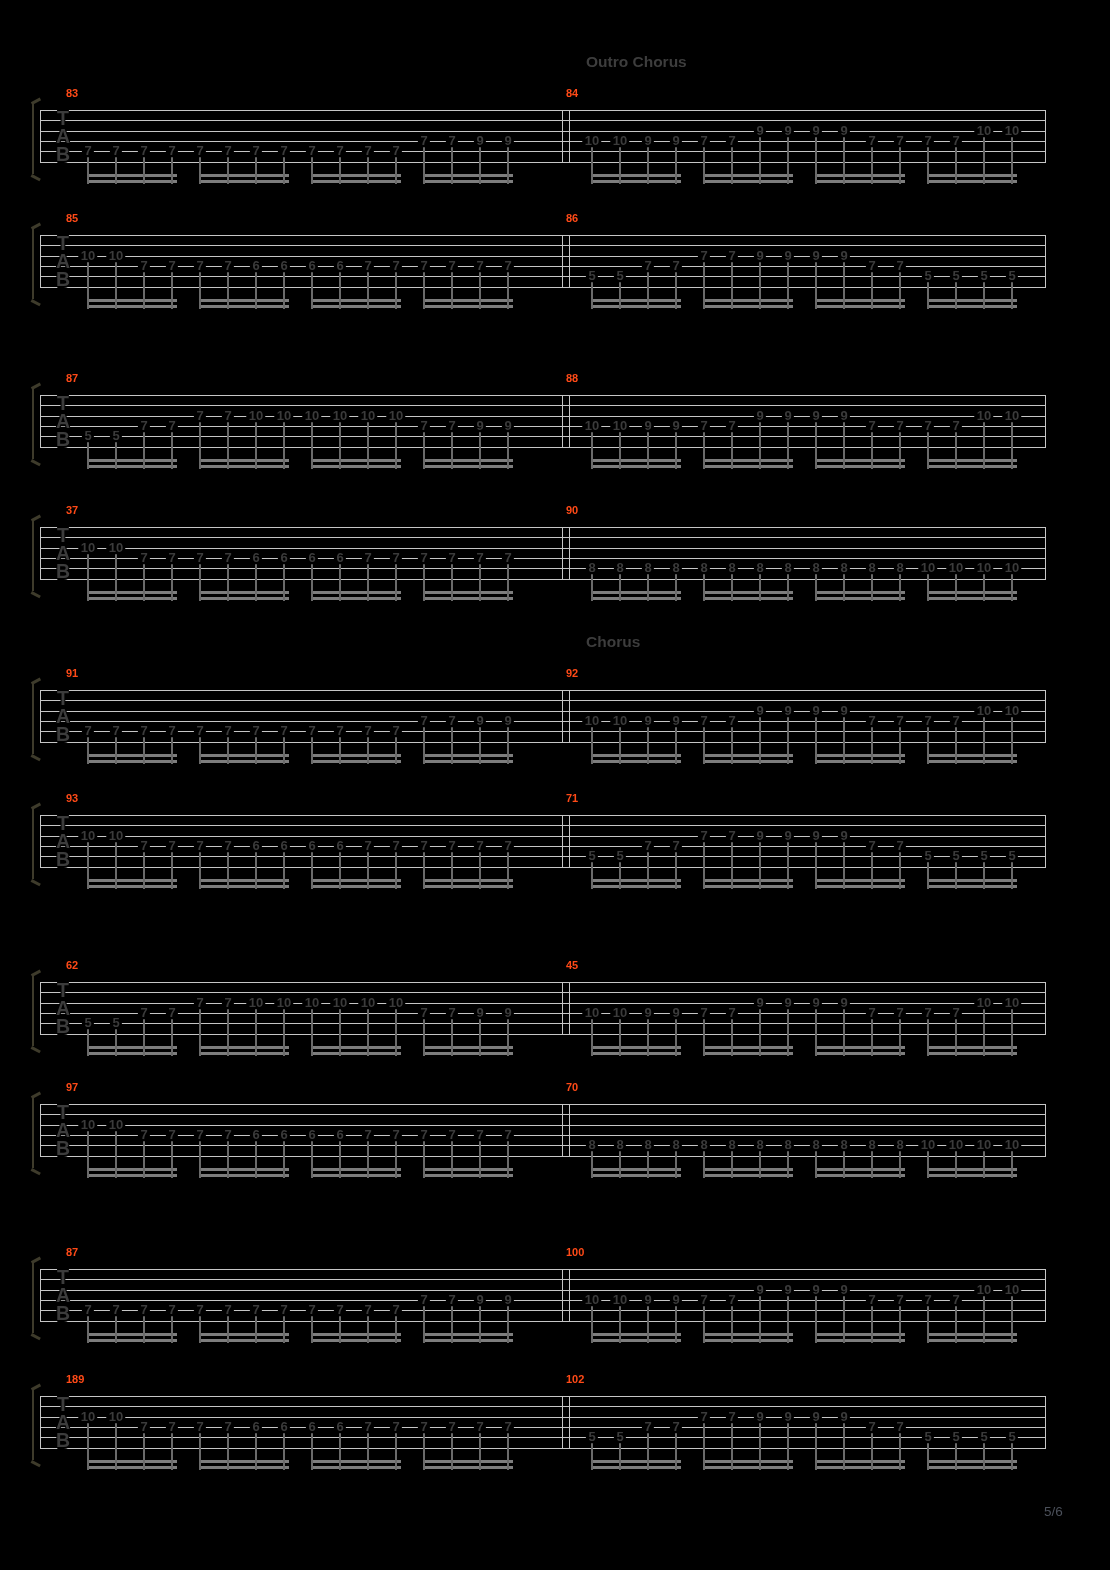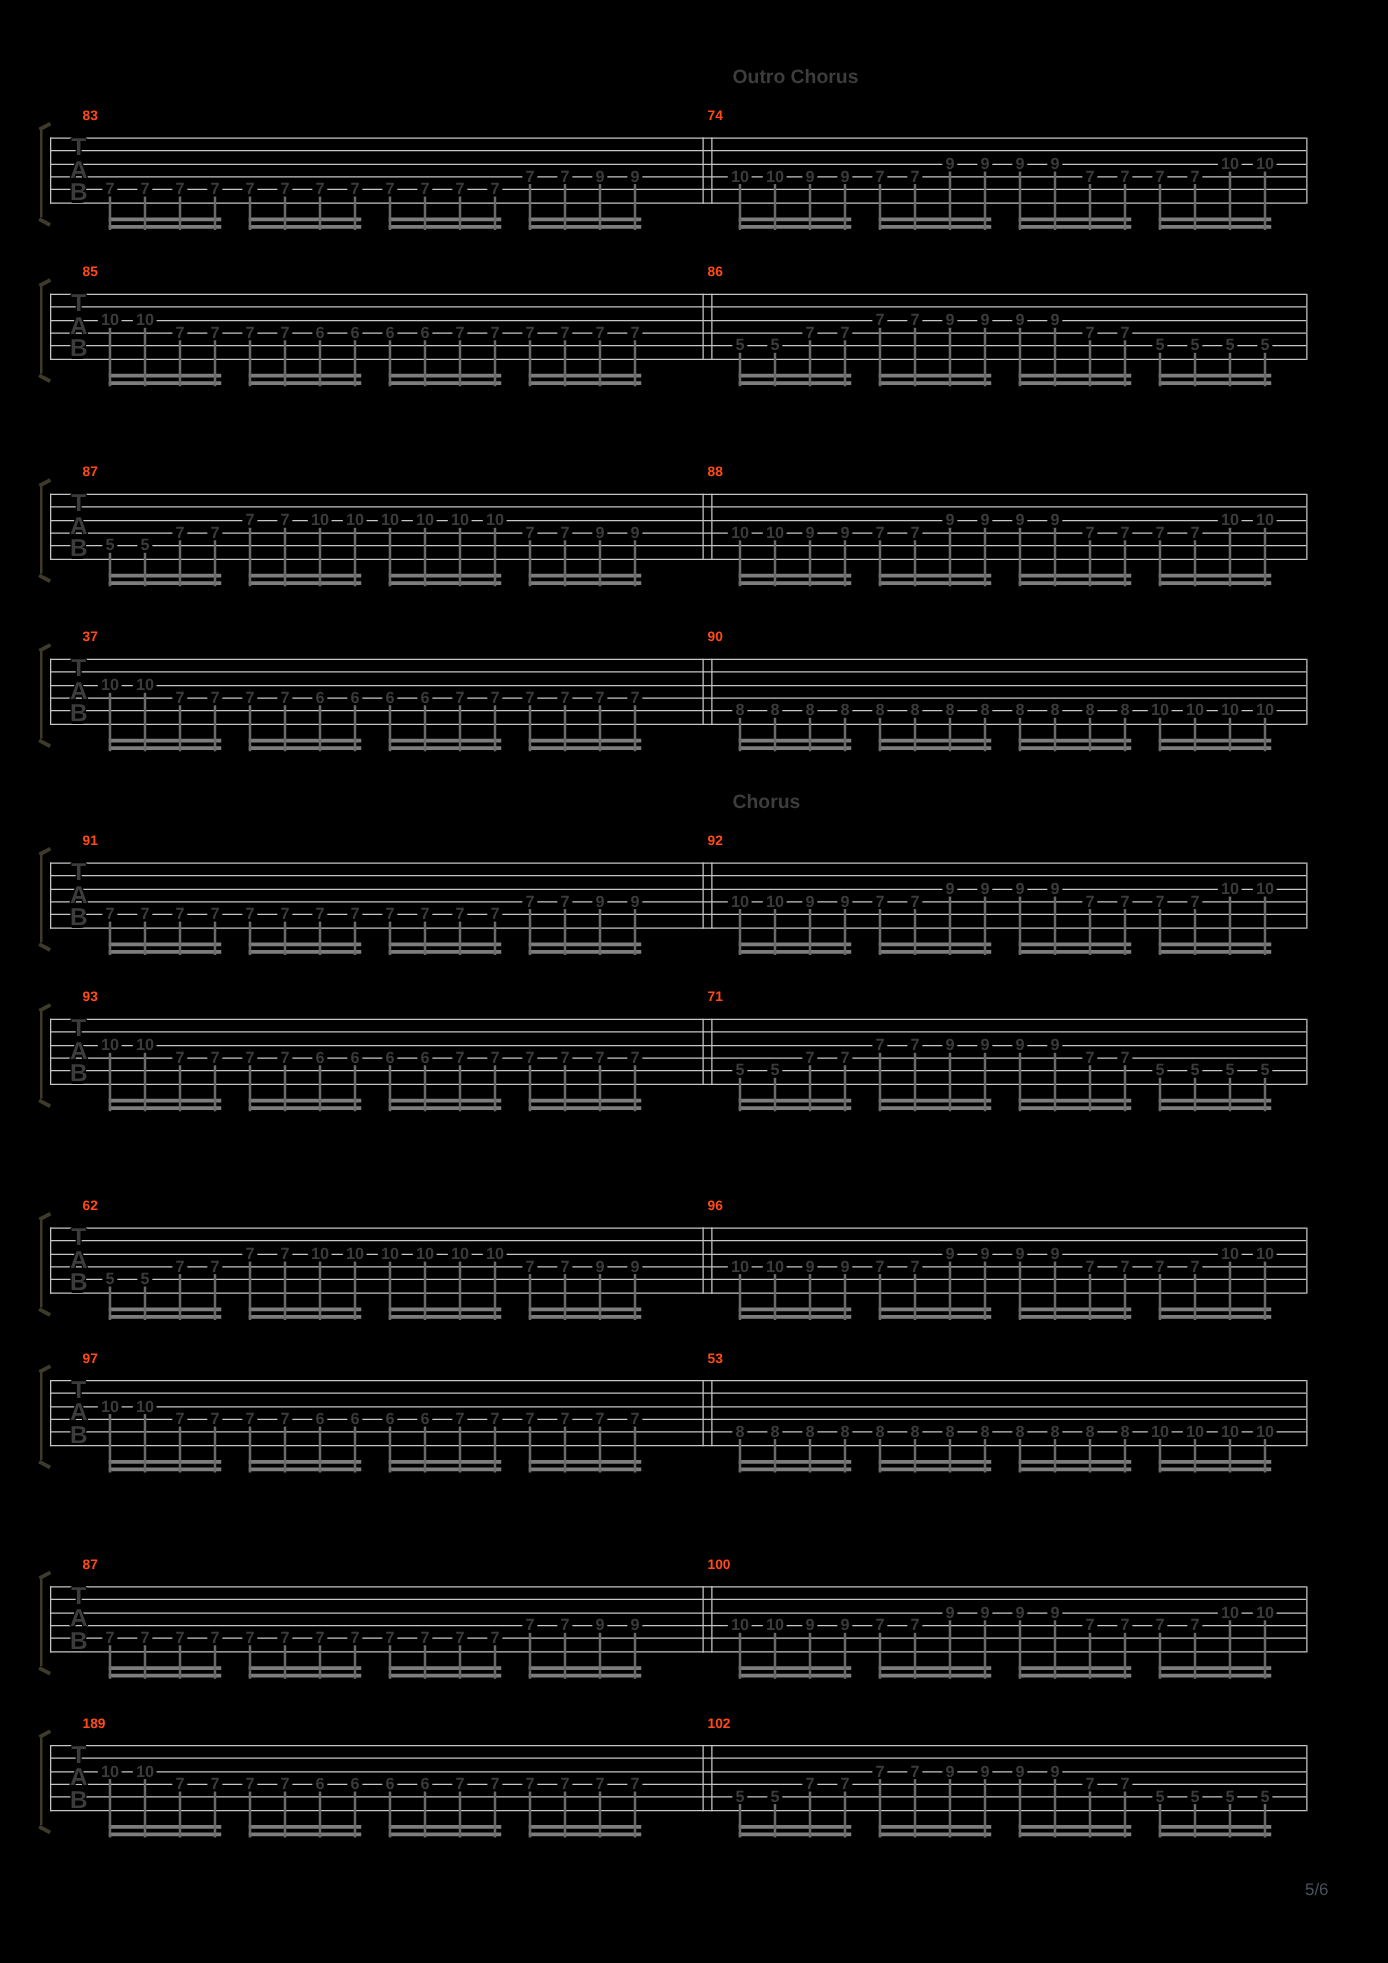--- a/index.html
+++ b/index.html
@@ -86,21 +86,21 @@
     <div class="stem" style="left: 395.3px; top: 155.4px; height: 28.2px;"></div>
     <div class="note" style="left: 396px; top: 151.4px;">7</div>
     <div class="stem" style="left: 423.3px; top: 145.05px; height: 38.55px;"></div>
     <div class="note" style="left: 424px; top: 141.05px;">7</div>
     <div class="stem" style="left: 451.3px; top: 145.05px; height: 38.55px;"></div>
     <div class="note" style="left: 452px; top: 141.05px;">7</div>
     <div class="stem" style="left: 479.3px; top: 145.05px; height: 38.55px;"></div>
     <div class="note" style="left: 480px; top: 141.05px;">9</div>
     <div class="stem" style="left: 507.3px; top: 145.05px; height: 38.55px;"></div>
     <div class="note" style="left: 508px; top: 141.05px;">9</div>
-    <div class="mnum" style="left: 566px; top: 87px;">74</div>
+    <div class="mnum" style="left: 566px; top: 87px;">84</div>
     <div class="beam" style="left: 591px; width: 90px; top: 174.2px;"></div>
     <div class="beam" style="left: 591px; width: 90px; top: 180.4px;"></div>
     <div class="beam" style="left: 703px; width: 90px; top: 174.2px;"></div>
     <div class="beam" style="left: 703px; width: 90px; top: 180.4px;"></div>
     <div class="beam" style="left: 815px; width: 90px; top: 174.2px;"></div>
     <div class="beam" style="left: 815px; width: 90px; top: 180.4px;"></div>
     <div class="beam" style="left: 927px; width: 90px; top: 174.2px;"></div>
     <div class="beam" style="left: 927px; width: 90px; top: 180.4px;"></div>
     <div class="stem" style="left: 591.3px; top: 145.05px; height: 38.55px;"></div>
     <div class="note" style="left: 592px; top: 141.05px;">10</div>
@@ -674,21 +674,21 @@
     <div class="stem" style="left: 395.3px; top: 1006.7px; height: 48.9px;"></div>
     <div class="note" style="left: 396px; top: 1002.7px;">10</div>
     <div class="stem" style="left: 423.3px; top: 1017.05px; height: 38.55px;"></div>
     <div class="note" style="left: 424px; top: 1013.05px;">7</div>
     <div class="stem" style="left: 451.3px; top: 1017.05px; height: 38.55px;"></div>
     <div class="note" style="left: 452px; top: 1013.05px;">7</div>
     <div class="stem" style="left: 479.3px; top: 1017.05px; height: 38.55px;"></div>
     <div class="note" style="left: 480px; top: 1013.05px;">9</div>
     <div class="stem" style="left: 507.3px; top: 1017.05px; height: 38.55px;"></div>
     <div class="note" style="left: 508px; top: 1013.05px;">9</div>
-    <div class="mnum" style="left: 566px; top: 959px;">96</div>
+    <div class="mnum" style="left: 566px; top: 959px;">45</div>
     <div class="beam" style="left: 591px; width: 90px; top: 1046.2px;"></div>
     <div class="beam" style="left: 591px; width: 90px; top: 1052.4px;"></div>
     <div class="beam" style="left: 703px; width: 90px; top: 1046.2px;"></div>
     <div class="beam" style="left: 703px; width: 90px; top: 1052.4px;"></div>
     <div class="beam" style="left: 815px; width: 90px; top: 1046.2px;"></div>
     <div class="beam" style="left: 815px; width: 90px; top: 1052.4px;"></div>
     <div class="beam" style="left: 927px; width: 90px; top: 1046.2px;"></div>
     <div class="beam" style="left: 927px; width: 90px; top: 1052.4px;"></div>
     <div class="stem" style="left: 591.3px; top: 1017.05px; height: 38.55px;"></div>
     <div class="note" style="left: 592px; top: 1013.05px;">10</div>
@@ -772,21 +772,21 @@
     <div class="stem" style="left: 395.3px; top: 1139.05px; height: 38.55px;"></div>
     <div class="note" style="left: 396px; top: 1135.05px;">7</div>
     <div class="stem" style="left: 423.3px; top: 1139.05px; height: 38.55px;"></div>
     <div class="note" style="left: 424px; top: 1135.05px;">7</div>
     <div class="stem" style="left: 451.3px; top: 1139.05px; height: 38.55px;"></div>
     <div class="note" style="left: 452px; top: 1135.05px;">7</div>
     <div class="stem" style="left: 479.3px; top: 1139.05px; height: 38.55px;"></div>
     <div class="note" style="left: 480px; top: 1135.05px;">7</div>
     <div class="stem" style="left: 507.3px; top: 1139.05px; height: 38.55px;"></div>
     <div class="note" style="left: 508px; top: 1135.05px;">7</div>
-    <div class="mnum" style="left: 566px; top: 1081px;">53</div>
+    <div class="mnum" style="left: 566px; top: 1081px;">70</div>
     <div class="beam" style="left: 591px; width: 90px; top: 1168.2px;"></div>
     <div class="beam" style="left: 591px; width: 90px; top: 1174.4px;"></div>
     <div class="beam" style="left: 703px; width: 90px; top: 1168.2px;"></div>
     <div class="beam" style="left: 703px; width: 90px; top: 1174.4px;"></div>
     <div class="beam" style="left: 815px; width: 90px; top: 1168.2px;"></div>
     <div class="beam" style="left: 815px; width: 90px; top: 1174.4px;"></div>
     <div class="beam" style="left: 927px; width: 90px; top: 1168.2px;"></div>
     <div class="beam" style="left: 927px; width: 90px; top: 1174.4px;"></div>
     <div class="stem" style="left: 591.3px; top: 1149.4px; height: 28.2px;"></div>
     <div class="note" style="left: 592px; top: 1145.4px;">8</div>

